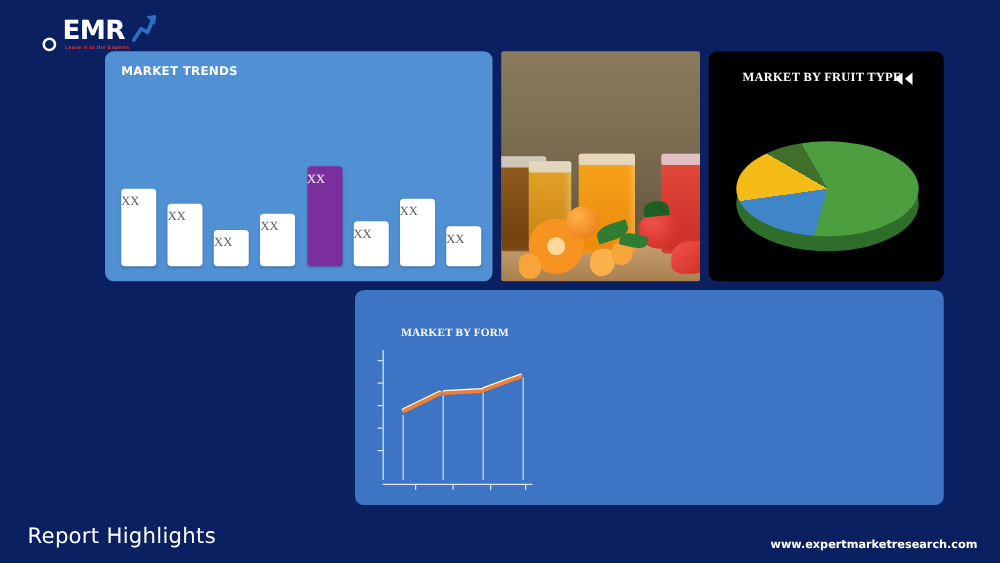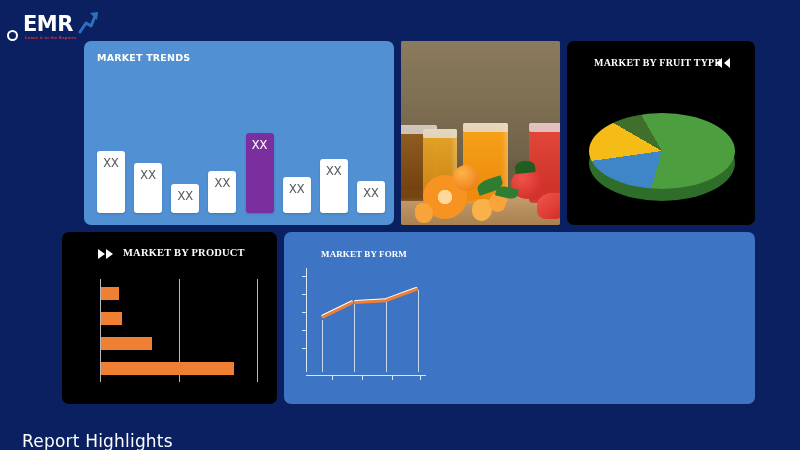--- a/index.html
+++ b/index.html
@@ -5,21 +5,21 @@
   html,body{margin:0;padding:0;}
   body{
     width:800px;height:450px;overflow:hidden;
     background:#0a2060;
     font-family:"Liberation Sans", sans-serif;
     position:relative;
   }
   #stage{position:absolute;left:0;top:0;width:800px;height:450px;background:#0a2060;}
 
   
-  .logo-wrap{position:absolute;left:5px;top:6px;width:110px;height:34px;}
+  .logo-wrap{position:absolute;left:32px;top:6px;width:110px;height:34px;}
   .logo-mark{position:absolute;left:0;top:4px;width:110px;height:30px;}
   .logo-text{
     position:absolute;left:18px;top:4px;
     font-family:"DejaVu Sans", sans-serif;
     font-weight:bold;font-size:21px;color:#ffffff;letter-spacing:-0.5px;
     line-height:21px;
   }
   .logo-ring{
     position:absolute;left:2px;top:20px;width:11px;height:11px;
     border:2px solid #ffffff;border-radius:50%;box-sizing:border-box;
@@ -49,22 +49,22 @@
     font-size:10.2px;line-height:14.6px;font-weight:bold;color:#ffffff;
     font-family:"DejaVu Sans", sans-serif;
   }
   #trend-bars{position:absolute;left:13px;top:92px;width:288px;height:80px;}
   .tbar{
     position:absolute;bottom:0;width:28px;background:#ffffff;border-radius:3px;
     box-shadow:0 1px 2px rgba(0,0,0,.18);
   }
   .tbar.hl{background:#7b2f9e;}
   .tbar span{
-    display:block;text-align:center;margin-top:5px;
-    font-size:13px;color:#555a60;font-family:Liberation Mono, monospace;
+    display:block;text-align:left;margin-top:5px;
+    font-size:10px;color:#555a60;font-family:Liberation Serif, serif;
   }
   .tbar.hl span{color:#ffffff;}
 
   
   #photo{left:401px;top:41px;width:159px;height:184px;overflow:hidden;border-radius:2px;background:#6b5c42;}
   #photo .sky{position:absolute;left:0;top:0;width:159px;height:120px;
     background:linear-gradient(180deg,#8b7a5c 0%,#7d6e52 55%,#6f6147 100%);}
   #photo .table{position:absolute;left:0;top:150px;width:159px;height:34px;
     background:linear-gradient(180deg,#c8a173 0%,#a9804f 100%);}
   .glass{position:absolute;border-radius:2px 2px 4px 4px;box-shadow:inset -3px 0 5px rgba(255,255,255,.25);}
@@ -96,21 +96,21 @@
   }
 
   
   #byproduct{left:62px;top:232px;width:215px;height:172px;}
   #prod-plot{position:absolute;left:38px;top:47px;width:158px;height:103px;}
   .vgrid{position:absolute;top:0;width:1px;height:103px;background:#b9b9b9;}
   .hbar{position:absolute;left:1px;height:13px;background:#ef8033;}
 
   
   #bottomblue{left:284px;top:232px;width:471px;height:172px;}
-  .mini{position:absolute;top:0;height:172px;}
+  .mini{position:absolute;top:12px;height:172px;}
   .mini-title{
     position:absolute;width:100%;text-align:center;top:17px;
     color:#ffffff;font-weight:bold;font-size:9px;letter-spacing:0.1px;
     font-family:"Liberation Serif", serif;
   }
   .axis-v{position:absolute;background:#dbe6f5;}
   .axis-h{position:absolute;background:#dbe6f5;}
   .tick{position:absolute;width:4px;height:1px;background:#dbe6f5;}
   .tickx{position:absolute;width:1px;height:4px;background:#dbe6f5;}
   .dropline{position:absolute;width:1px;background:#c9d9f0;}
@@ -126,21 +126,20 @@
       rgba(255,255,255,0) 1px, rgba(255,255,255,0) 3px);
     background-color:rgba(255,255,255,.18);
   }
 
   
   #footer{position:absolute;left:0;top:409px;width:800px;height:41px;background:#0a2060;}
   #footer-title{
     position:absolute;left:22px;top:10px;
     font-size:17px;color:#ffffff;font-weight:normal;letter-spacing:0.2px;
     font-family:"DejaVu Sans", sans-serif;
-    margin-top:12px;
   }
   #footer-url{
     position:absolute;right:18px;top:22px;
     font-size:9px;color:#ffffff;font-weight:bold;
     font-family:"DejaVu Sans", sans-serif;
   }
 </style>
 </head>
 <body>
 
@@ -222,36 +221,20 @@
     <svg style="position:absolute;left:146px;top:16px;width:20px;height:12px;" viewBox="0 0 20 12">
       <path d="M9 1 L3 6 L9 11 Z" fill="#ffffff"></path>
       <path d="M17 1 L11 6 L17 11 Z" fill="#ffffff"></path>
     </svg>
     <div id="pie-wrap">
       <div class="pie-side"></div>
       <div class="pie-top"></div>
     </div>
   </div>
 
-  <div id="byproduct" class="panel panel-black">
-    <svg style="position:absolute;left:33px;top:16px;width:22px;height:12px;" viewBox="0 0 22 12">
-      <path d="M3 1 L10 6 L3 11 Z" fill="#ffffff"></path>
-      <path d="M11 1 L18 6 L11 11 Z" fill="#ffffff"></path>
-    </svg>
-    <div class="blk-title" style="left:61px;top:15px;font-size:10.5px;">MARKET  BY PRODUCT</div>
-    <div id="prod-plot">
-        <div class="vgrid" style="left: 0px;"></div>
-        <div class="vgrid" style="left: 79px;"></div>
-        <div class="vgrid" style="left: 157px;"></div>
-        <div class="hbar" style="top: 8px; width: 18px; background: rgb(239, 128, 51);"></div>
-        <div class="hbar" style="top: 33px; width: 21px; background: rgb(239, 128, 51);"></div>
-        <div class="hbar" style="top: 58px; width: 51px; background: rgb(239, 128, 51);"></div>
-        <div class="hbar" style="top: 83px; width: 133px; background: rgb(239, 128, 51);"></div>
-      </div>
-  </div>
 
   <div id="bottomblue" class="panel panel-blue2">
 
     <div class="mini" style="left:4px;width:152px;">
       <div class="mini-title">MARKET BY FORM</div>
       <div style="position:absolute;left:18px;top:36px;width:120px;height:108px;">
         <div class="axis-v" style="left:0;top:0;width:1px;height:104px;"></div>
         <div class="axis-h" style="left:0;bottom:0;height:1px;width:120px;"></div>
         <div class="tick" style="left:-4px;top:8px;"></div>
         <div class="tick" style="left:-4px;top:26px;"></div>
@@ -270,15 +253,16 @@
         <div class="lineseg" style="left:48px;top:33px;width:33px;transform:rotate(-3deg);transform-origin:left center;"></div>
         <div class="lineseg" style="left:80px;top:31px;width:34px;transform:rotate(-20deg);transform-origin:left center;"></div>
       </div>
     </div>
 
 
   </div>
 
   <div id="footer">
     <div id="footer-title">Report Highlights</div>
+    <div id="footer-url">www.expertmarketresearch.com</div>
   </div>
 
 </div>
 
 </body></html>

